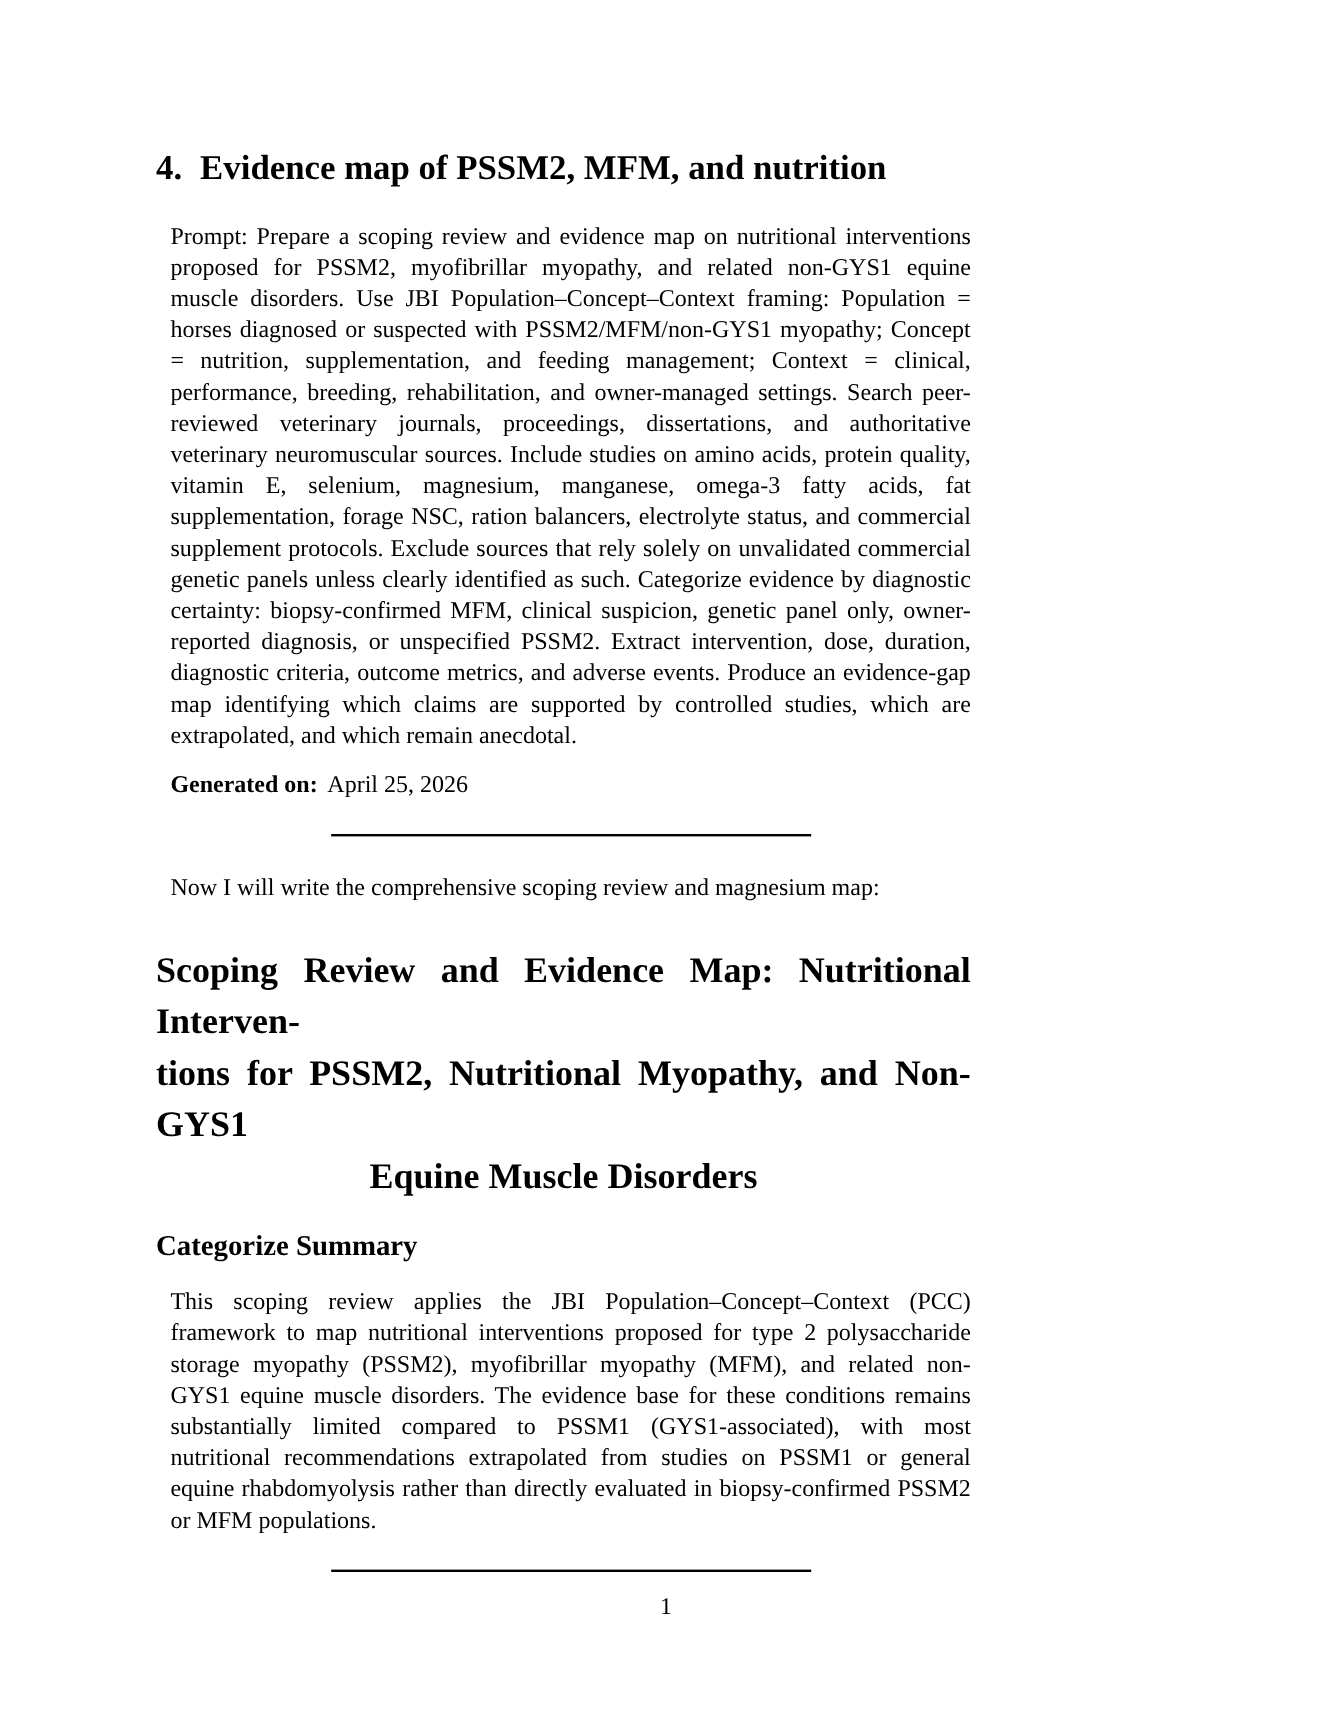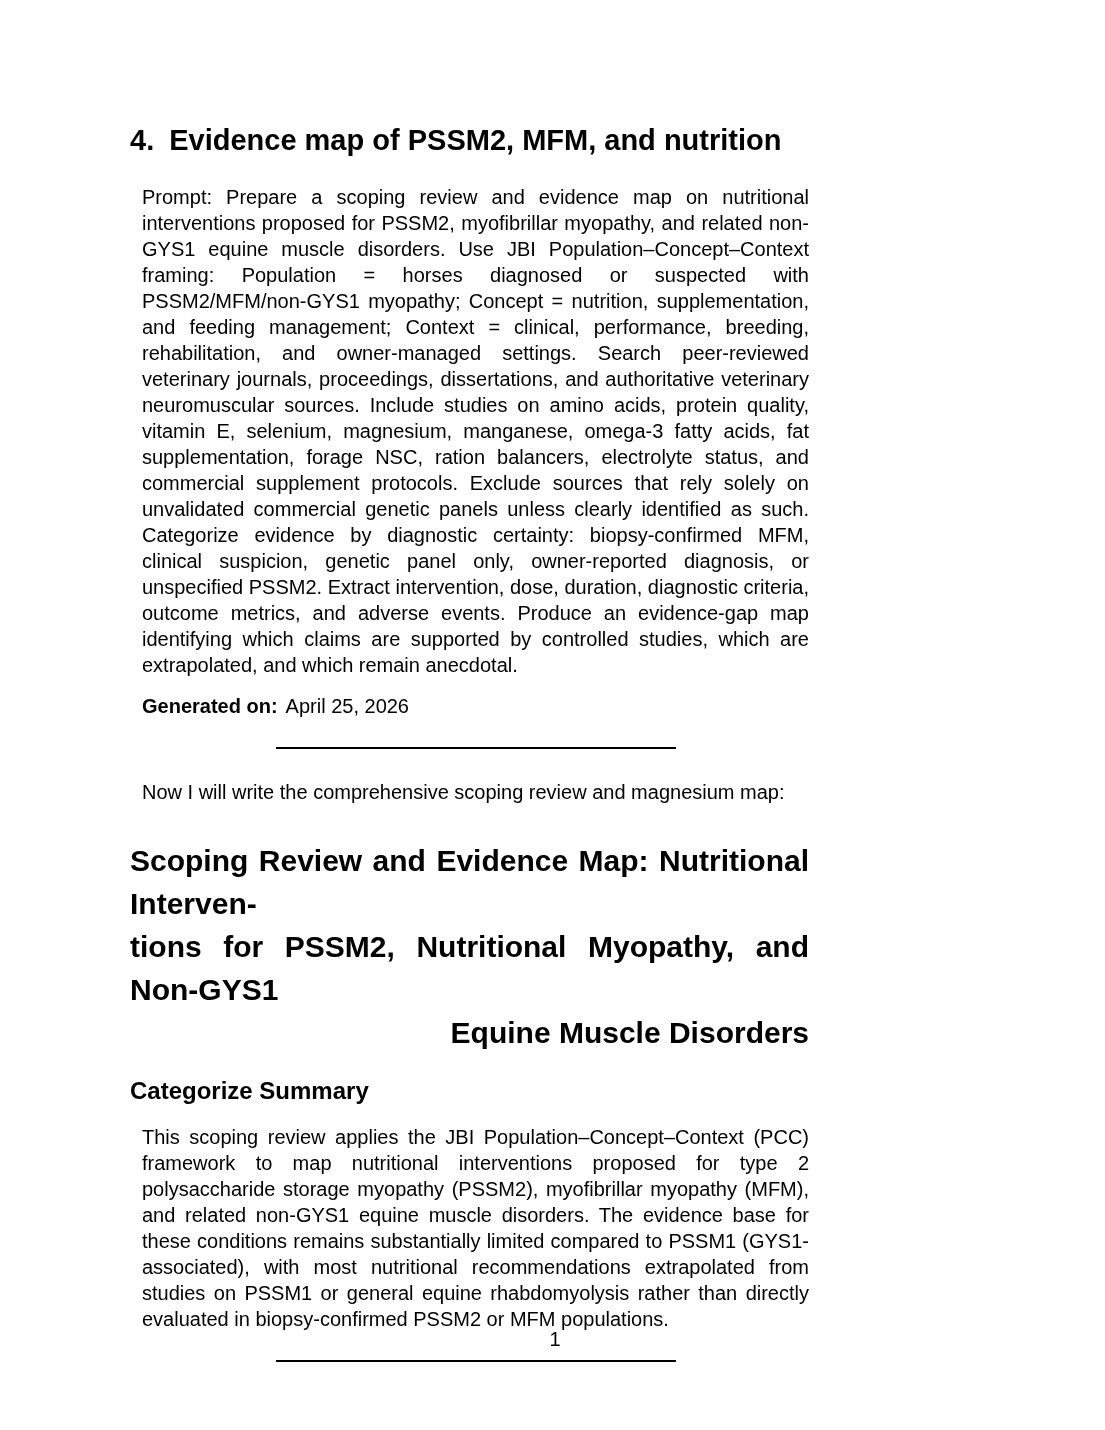--- a/index.html
+++ b/index.html
@@ -8,21 +8,21 @@
     background: #ffffff;
   }
   .page {
     position: relative;
     width: 946px;
     height: 1430px;
     box-sizing: border-box;
     background: #ffffff;
     color: #000000;
     padding: 122px 125px 0 130px;
-    font-family: Liberation Sans, sans-serif;
+    font-family: Liberation Serif, serif;
     overflow: hidden;
   }
   h1.section-heading {
     font-size: 29px;
     line-height: 36px;
     font-weight: bold;
     margin: 0 0 26px 0;
   }
   .sec-num {
     margin-right: 15px;
@@ -55,21 +55,21 @@
     font-size: 30px;
     line-height: 43px;
     font-weight: bold;
     margin: 34px 12px 0 0;
   }
   h2.article-title .tl {
     text-align: justify;
     text-align-last: justify;
   }
   h2.article-title .tl:last-child {
-    text-align: right;
+    text-align: center;
     text-align-last: auto;
   }
   h3.exec-heading {
     font-size: 24px;
     line-height: 30px;
     font-weight: bold;
     margin: 22px 0 18px 0;
   }
   .page-number {
     position: absolute;

